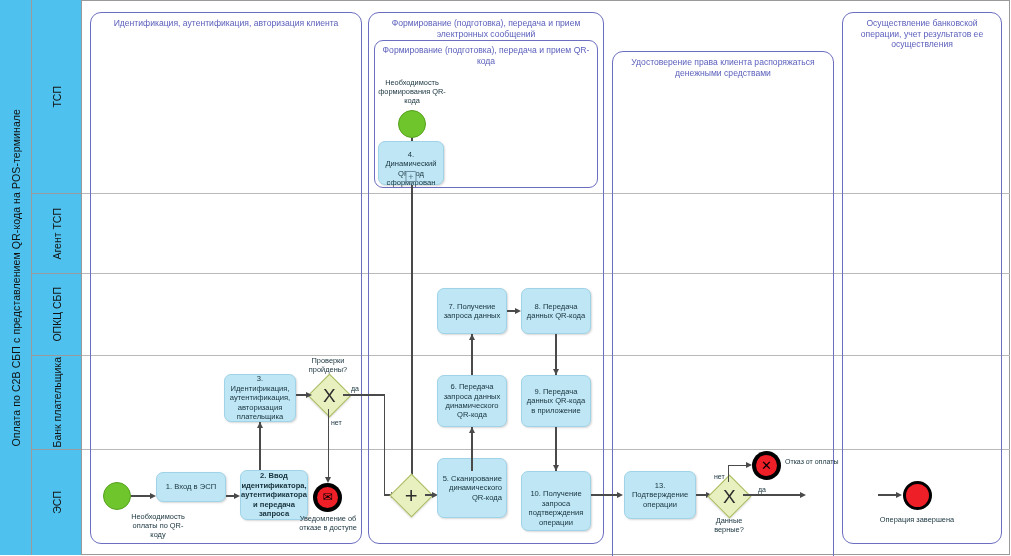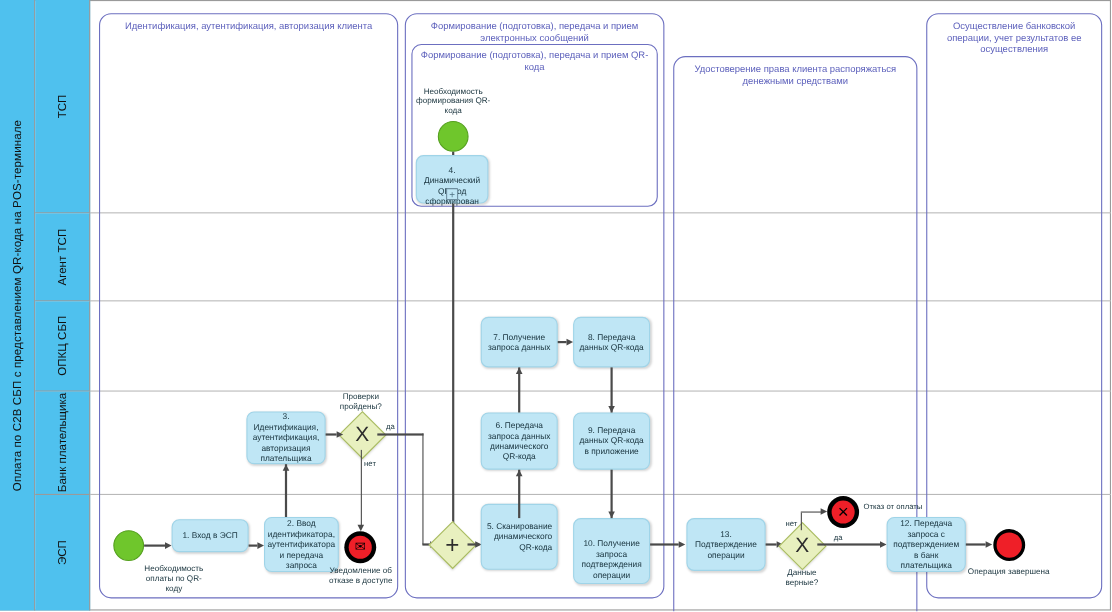--- a/index.html
+++ b/index.html
@@ -190,21 +190,21 @@
   <div class="conn h" style="left:131px;top:495.3px;width:19px;"></div>
   <div class="arrow ar-right" style="left:150px;top:492.6px;"></div>
 
   <div class="task" style="left:156px;top:472px;width:70px;height:30px;">
     <span>1. Вход в ЭСП</span>
   </div>
 
   <div class="conn h" style="left:226px;top:495.3px;width:8px;"></div>
   <div class="arrow ar-right" style="left:234px;top:492.6px;"></div>
 
-  <div class="task" style="left:240px;top:470px;width:68px;height:50px;">
+  <div class="task" style="left:240px;top:470px;width:68px;height:50px;font-weight:bold;">
     <span>2. Ввод идентификатора, аутентификатора и передача запроса</span>
   </div>
 
   <div class="conn v" style="left:259.3px;top:422px;height:48px;"></div>
   <div class="arrow ar-up" style="left:256.6px;top:422px;"></div>
 
   <div class="ev ev-end-term" style="left:313px;top:483px;width:29px;height:29px;">
     <span class="inner">
       <span class="glyph" style="color:#000;font-size:12px;">✉</span>
     </span>
@@ -257,23 +257,20 @@
   <div class="ev ev-end-term" style="left:752px;top:451px;width:29px;height:29px;">
     <span class="inner">
       <span class="glyph" style="color:#000;font-size:13px;font-weight:bold;">✕</span>
     </span>
   </div>
   <div class="lbl-sm" style="left:785px;top:458px;white-space:nowrap;">Отказ от оплаты</div>
 
   <div class="conn h" style="left:743px;top:494.3px;width:58px;"></div>
   <div class="arrow ar-right" style="left:800px;top:491.6px;"></div>
 
-  <div class="task" style="left:806px;top:470px;width:72px;height:50px;">
-    <span>12. Передача запроса с подтверждением в банк плательщика</span>
-  </div>
 
   <div class="conn h" style="left:878px;top:494.3px;width:18px;"></div>
   <div class="arrow ar-right" style="left:896px;top:491.6px;"></div>
 
   <div class="ev ev-end-red" style="left:903px;top:481px;width:29px;height:29px;"></div>
   <div class="lbl" style="left:876px;top:515px;width:82px;">Операция завершена</div>
 
 </div>
 
 </body></html>

